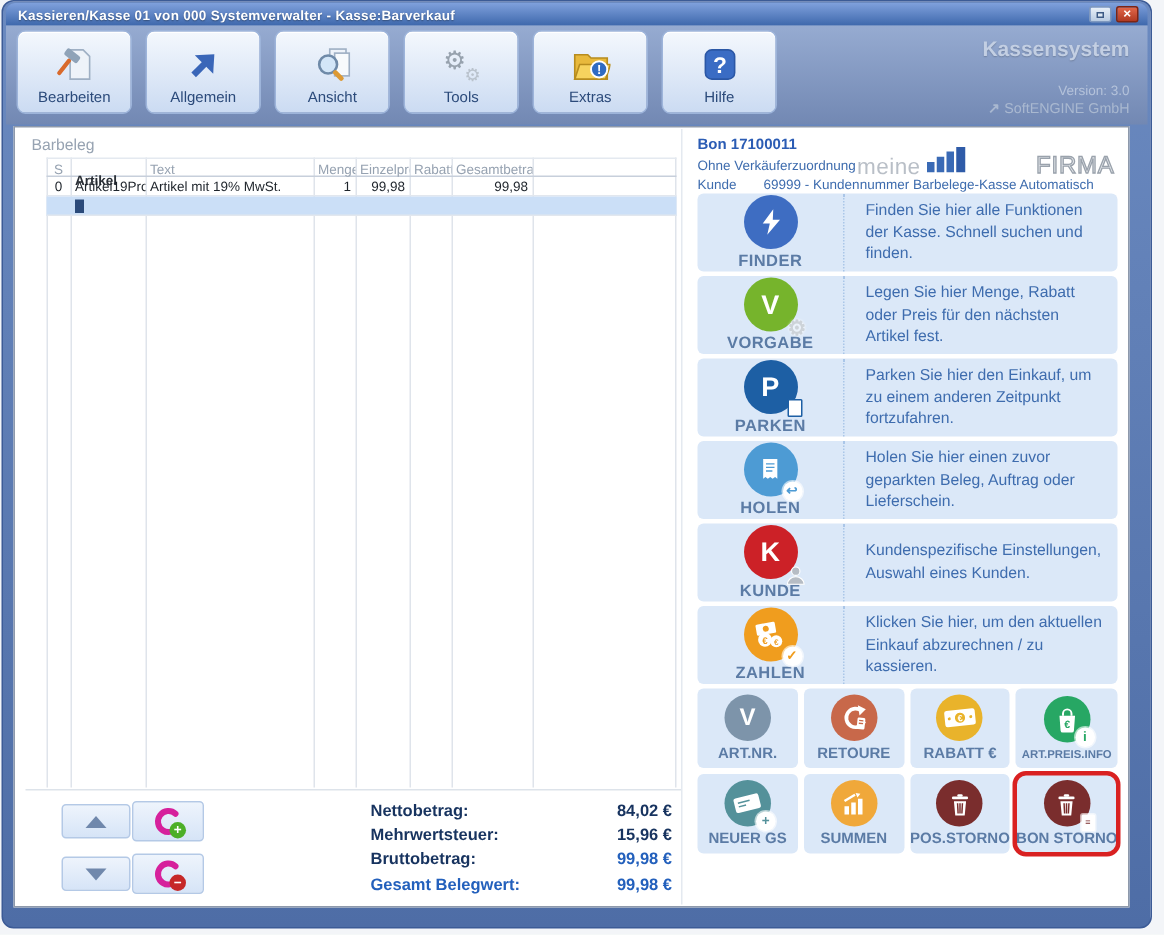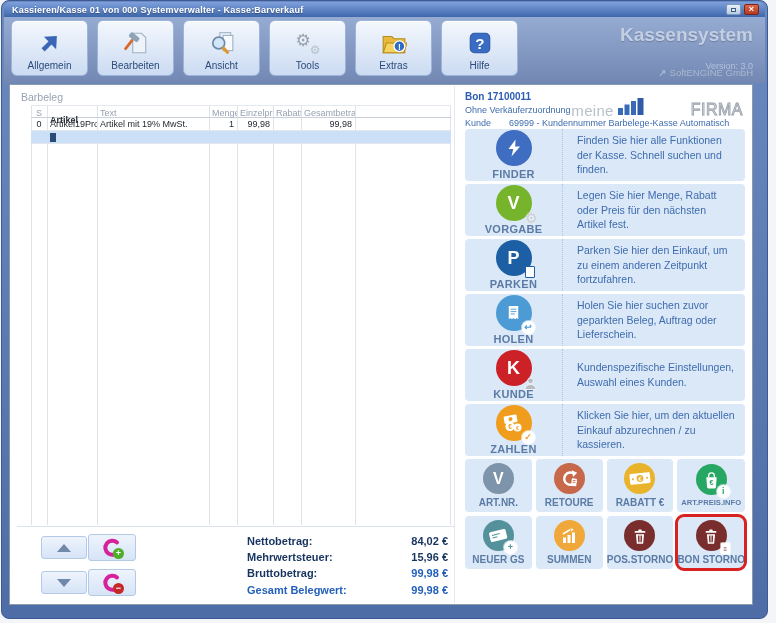--- a/index.html
+++ b/index.html
@@ -32,21 +32,21 @@
           background:linear-gradient(#f4f8fd,#cbdbf2);
           box-shadow:inset 0 1px 0 #fff; display:flex; flex-direction:column;
           align-items:center; justify-content:flex-end; padding-bottom:4px; cursor:pointer; }
   .ticon { height:34px; display:flex; align-items:center; justify-content:center; }
   .tlabel { font-size:10px; color:#2b4a7a; }
   .gearwrap { position:relative; width:26px; height:26px; }
   .gear-big { position:absolute; left:1px; top:0; font-size:17px; color:#97a2ae; }
   .gear-sm  { position:absolute; right:0; bottom:-1px; font-size:12px; color:#b9c2cc; }
 
   .brand { position:absolute; right:12px; top:7px; text-align:right; }
-  .brand-name { font-size:19px; font-weight:bold; color:#c3cfe3; text-shadow:0 1px 1px rgba(0,0,0,.2); }
+  .brand-name { font-size:14px; font-weight:bold; color:#c3cfe3; text-shadow:0 1px 1px rgba(0,0,0,.2); }
   .brand-ver  { font-size:9px; color:#b4c2da; margin-top:15px; }
   .company { position:absolute; right:12px; bottom:5px; font-size:9.5px; color:#a9b8d0; }
   .comp-arrow { font-weight:bold; margin-right:3px; }
 
   
   .content { position:absolute; left:7px; top:83px; width:744px; height:521px;
              background:#fff; border:1px solid #8e99ab; }
 
   
   .left-panel { position:absolute; left:1px; top:1px; width:444px; height:517px; border-right:1px solid #e4e9f0;padding-left:33px; }
@@ -140,39 +140,39 @@
             <span>×</span>
           </span>
     </span>
   </div>
 
   <div class="toolband">
     <div class="toolbtns">
       <button class="tbtn">
         <span class="ticon">
           <svg width="26" height="26" viewBox="0 0 24 24">
-                <g transform="rotate(-45 12 12)">
-                  <rect x="3" y="10" width="11" height="4" fill="#3a66b8"></rect>
-                  <path d="M12 4 L21 12 L12 20 z" fill="#3a66b8"></path>
-                </g>
-              </svg>
-        </span>
-        <span class="tlabel">Allgemein</span>
-      </button>
-      <button class="tbtn">
-        <span class="ticon">
-          <svg width="26" height="26" viewBox="0 0 24 24">
             <path d="M9 3 h8 l4 4 v14 H9 z" fill="#eef3f9" stroke="#9fb0c4"></path>
             <g transform="rotate(38 10 7)">
                   <rect x="5" y="4" width="10" height="5" rx="1.4" fill="#8fa3b8"></rect>
                   <rect x="9" y="9" width="2.6" height="12" rx="1" fill="#d96a2c"></rect>
                 </g>
           </svg>
         </span>
         <span class="tlabel">Bearbeiten</span>
+      </button>
+      <button class="tbtn">
+        <span class="ticon">
+          <svg width="26" height="26" viewBox="0 0 24 24">
+                <g transform="rotate(-45 12 12)">
+                  <rect x="3" y="10" width="11" height="4" fill="#3a66b8"></rect>
+                  <path d="M12 4 L21 12 L12 20 z" fill="#3a66b8"></path>
+                </g>
+              </svg>
+        </span>
+        <span class="tlabel">Allgemein</span>
       </button>
       <button class="tbtn">
         <span class="ticon">
           <svg width="26" height="26" viewBox="0 0 24 24">
             <rect x="10" y="2.5" width="10" height="13" fill="#eef3f9" stroke="#9fb0c4"></rect>
             <rect x="13" y="5" width="9" height="14" fill="#f7fafc" stroke="#9fb0c4"></rect>
             <circle cx="9" cy="12" r="5.5" fill="#d3e6f8" stroke="#6f8aa8" stroke-width="1.6"></circle>
             <rect x="12" y="15.5" width="3" height="8" rx="1.3" fill="#dd9a34" transform="rotate(-45 13.5 17)"></rect>
           </svg>
         </span>
@@ -365,21 +365,21 @@
             <svg width="17" height="18" viewBox="0 0 18 19">
                   <path d="M4 2 h10 v14 l-1.6-1.2 -1.7 1.2 -1.7-1.2 -1.7 1.2 -1.7-1.2 -1.6 1.2 z" fill="#fff"></path>
                   <line x1="6" y1="5.5" x2="12" y2="5.5" stroke="#4d9bd4" stroke-width="1"></line>
                   <line x1="6" y1="8" x2="12" y2="8" stroke="#4d9bd4" stroke-width="1"></line>
                   <line x1="6" y1="10.5" x2="10.5" y2="10.5" stroke="#4d9bd4" stroke-width="1"></line>
                 </svg>
             <span class="badge" style="color:#4d9bd4">↩</span>
           </div>
           <div class="fname">HOLEN</div>
         </div>
-        <div class="fdesc">Holen Sie hier suchen zuvor geparkten Beleg, Auftrag oder Lieferschein.</div>
+        <div class="fdesc">Holen Sie hier einen zuvor geparkten Beleg, Auftrag oder Lieferschein.</div>
       </div>
 
       <div class="fcard">
         <div class="ficol">
           <div class="circle c36" style="background-color: rgb(204, 33, 39);">
             <span class="cletter">K</span>
             <span class="badge" style="right:-5px;bottom:-4px;background:none;box-shadow:none">
               <svg width="14" height="13" viewBox="0 0 14 13">
                     <circle cx="7" cy="3.6" r="3" fill="#b6bcc4" stroke="#fff" stroke-width="0.8"></circle>
                     <path d="M1 13 a6 5.4 0 0 1 12 0 z" fill="#b6bcc4" stroke="#fff" stroke-width="0.8"></path>

